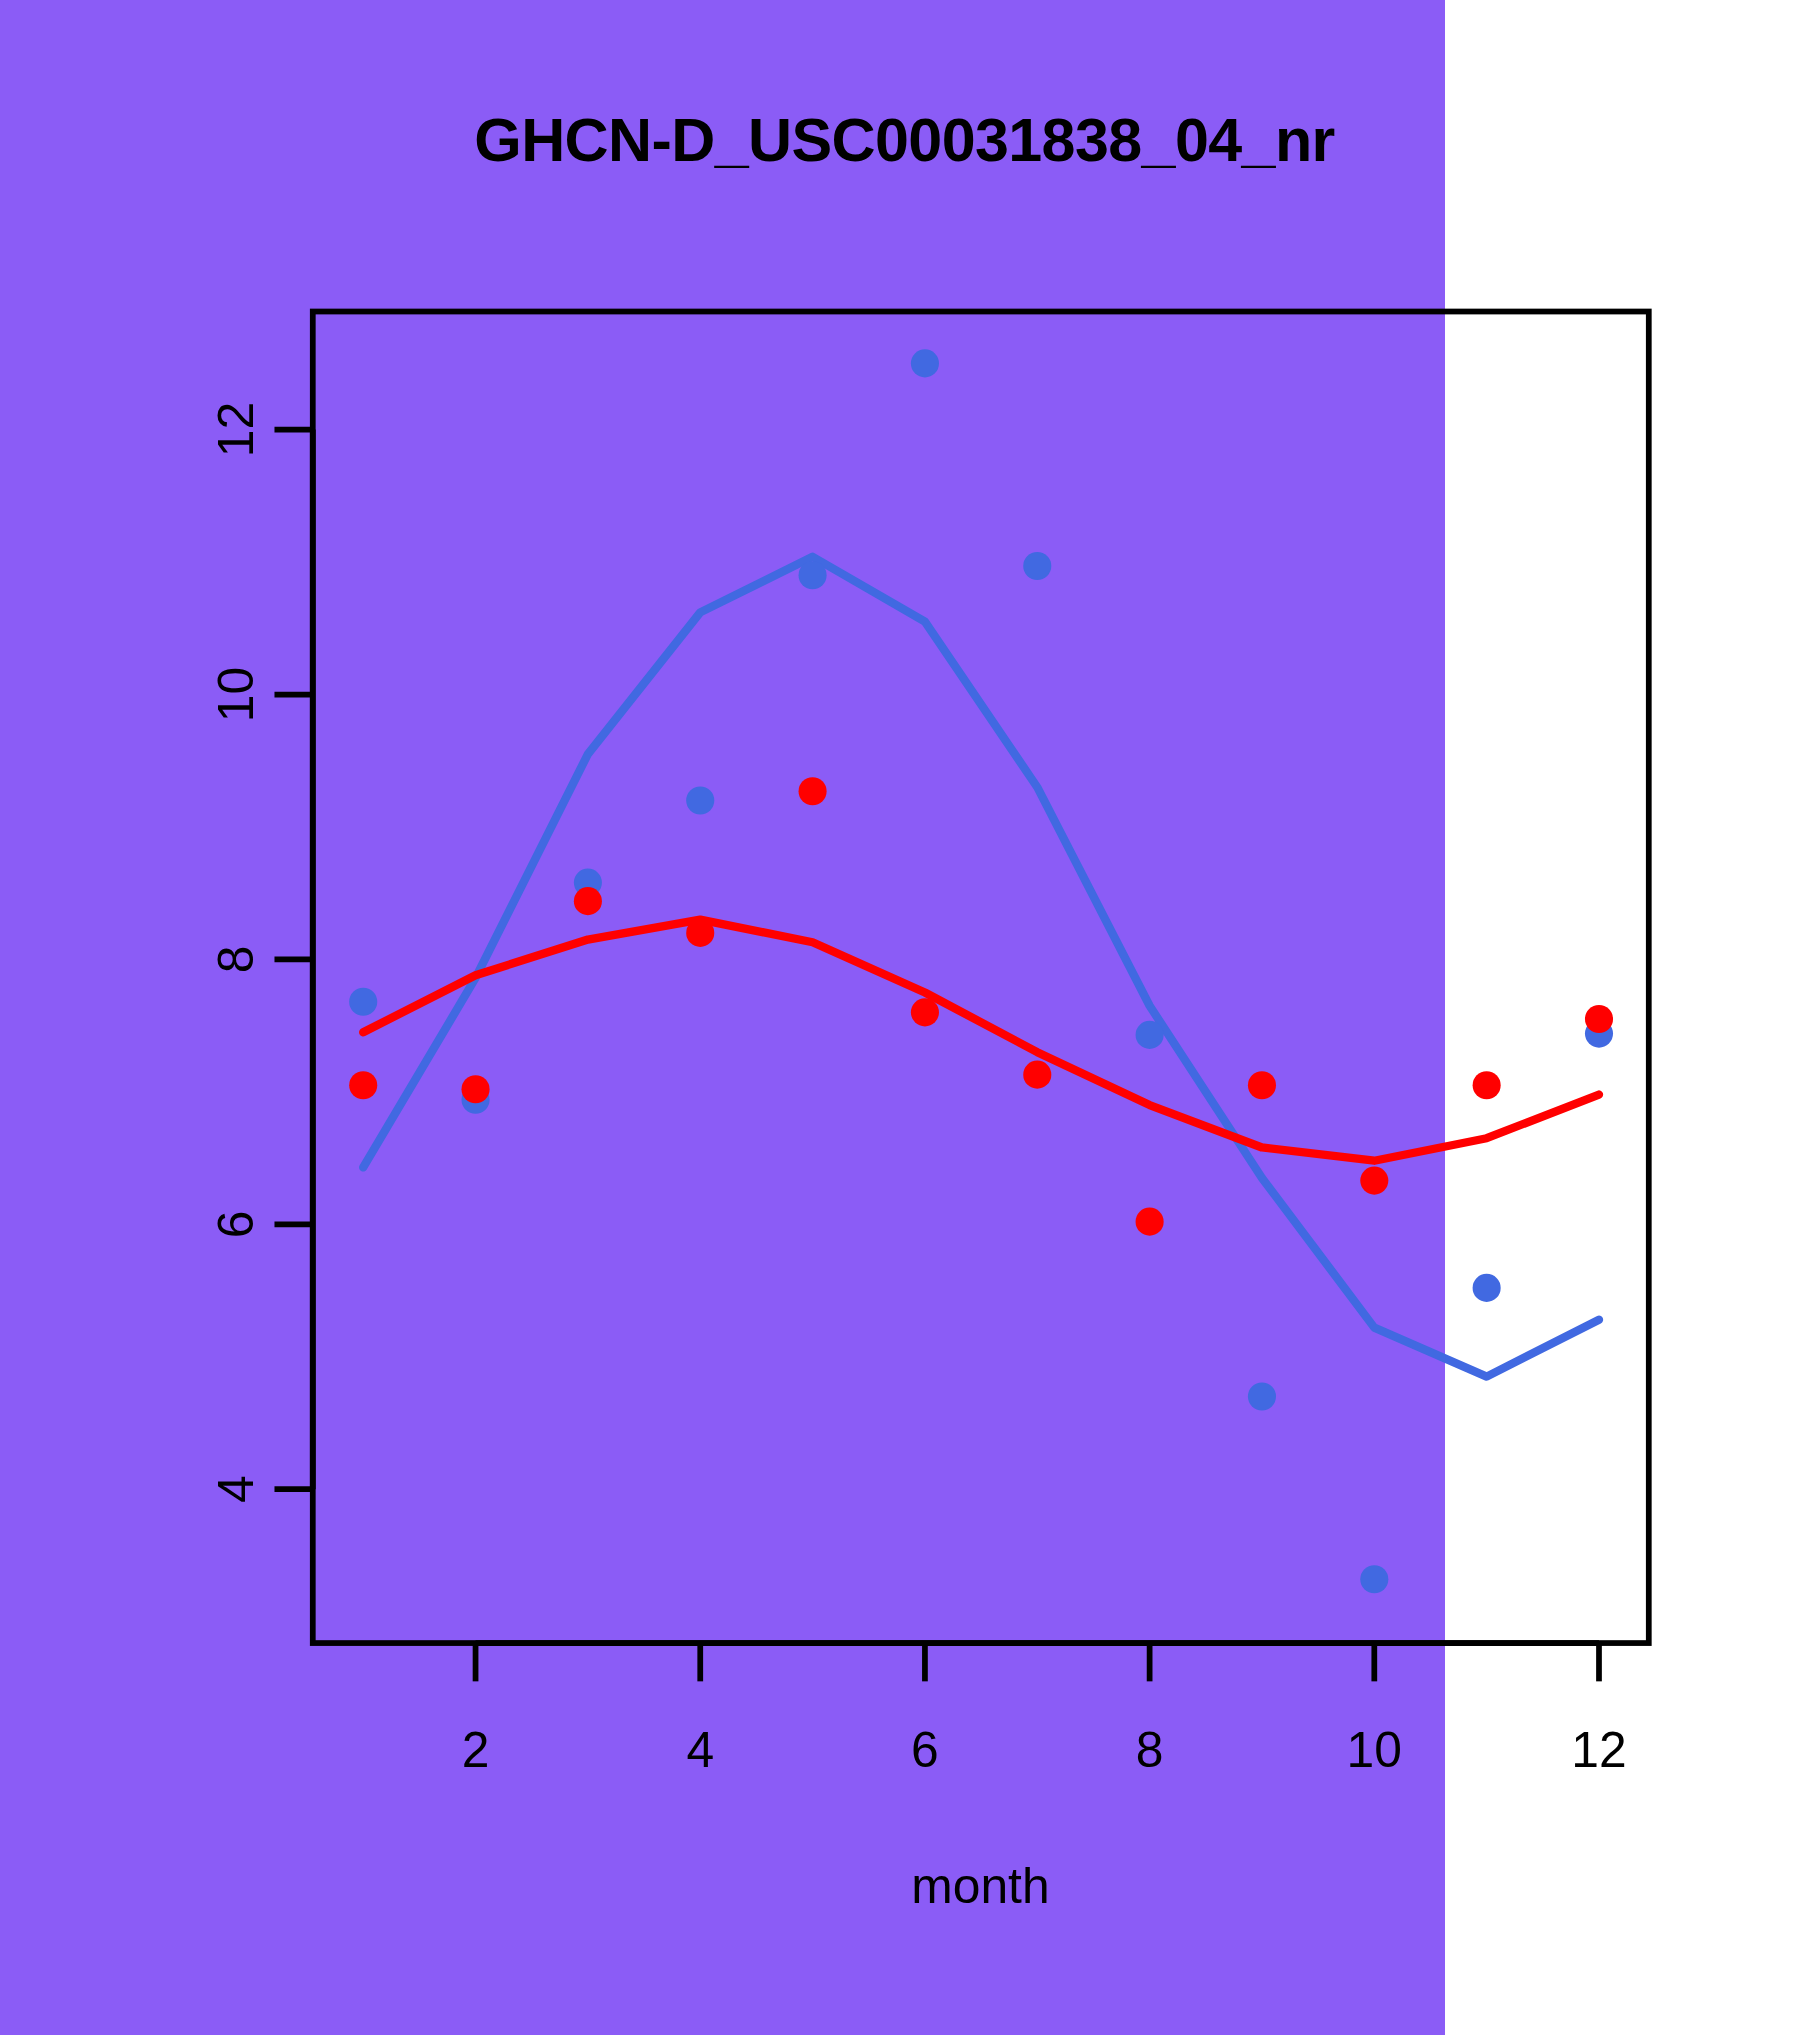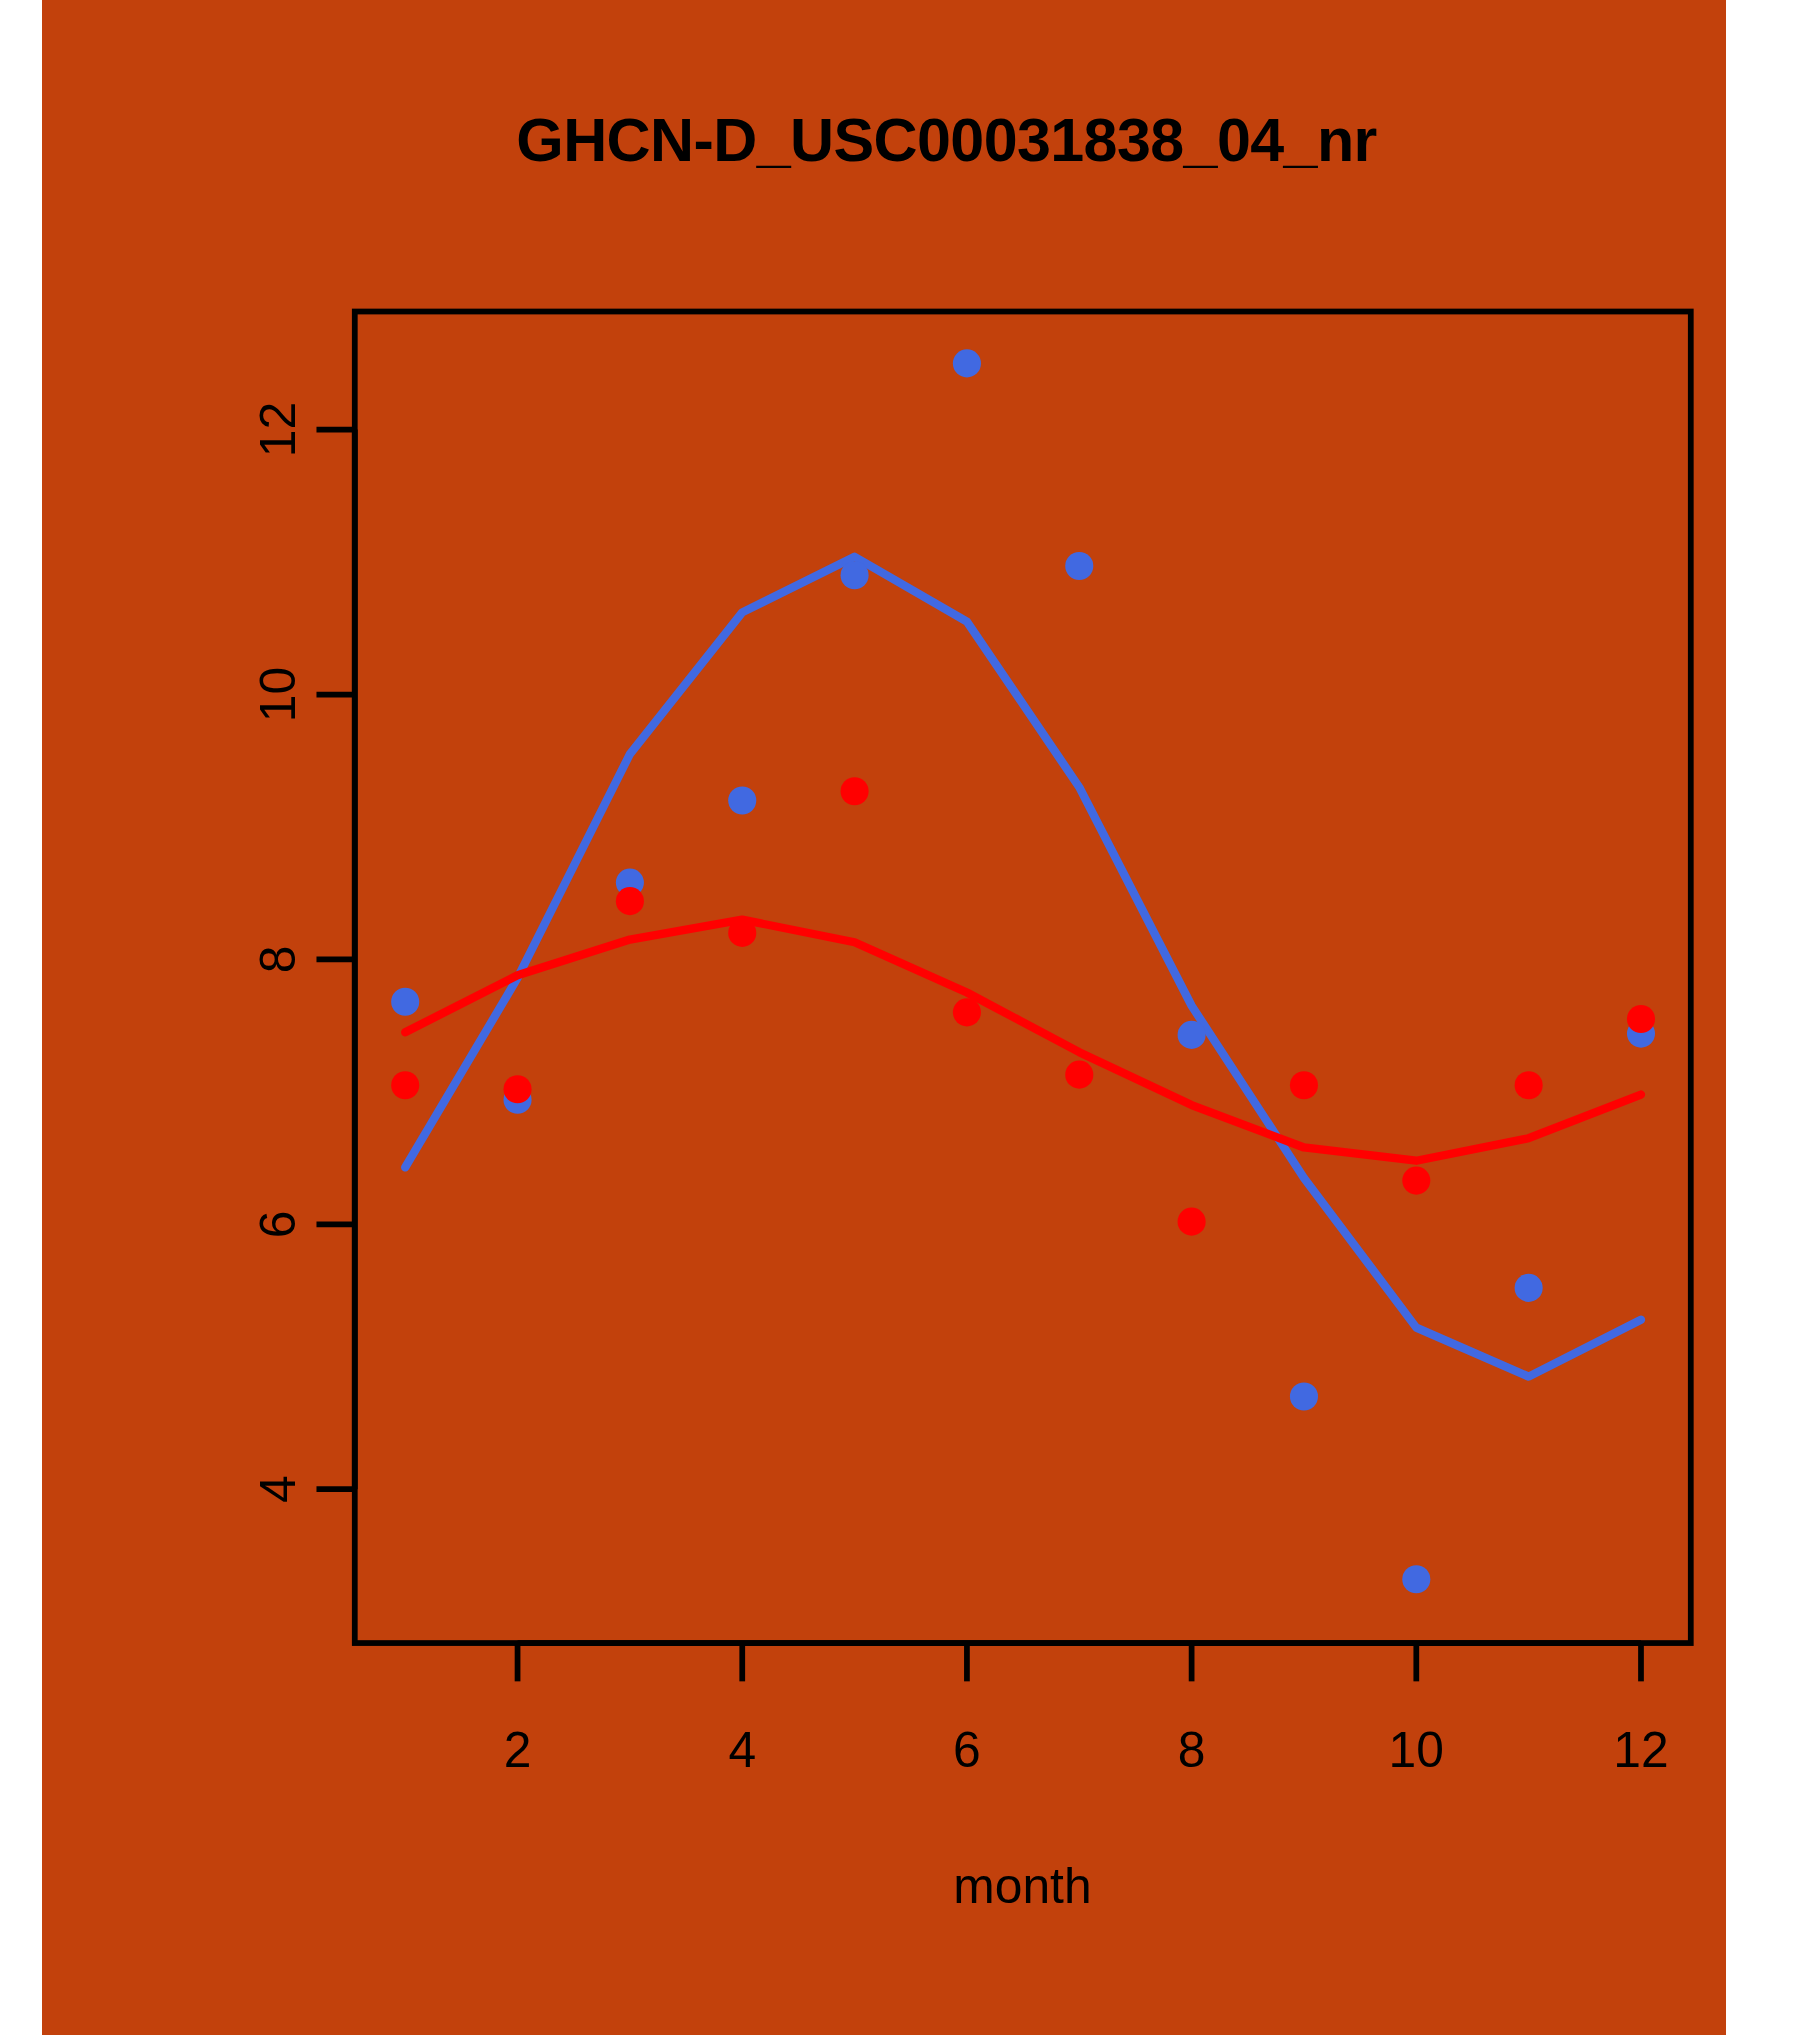--- a/index.html
+++ b/index.html
@@ -8,24 +8,23 @@
     background: #ffffff;
   }
   body {
     width: 1809px;
     height: 2035px;
     font-family: "Liberation Sans", sans-serif;
     overflow: hidden;
   }
   #figure {
     position: relative;
-    width: 1684px;
+    width: 1445px;
     height: 2035px;
-    background: #c2410c;
-    margin-left: 42px;
+    background: #8b5cf6;
   }
   #chart-title {
     position: absolute;
     left: 0;
     top: 105px;
     width: 1809px;
     text-align: center;
     font-size: 61px;
     font-weight: bold;
     color: #000000;

